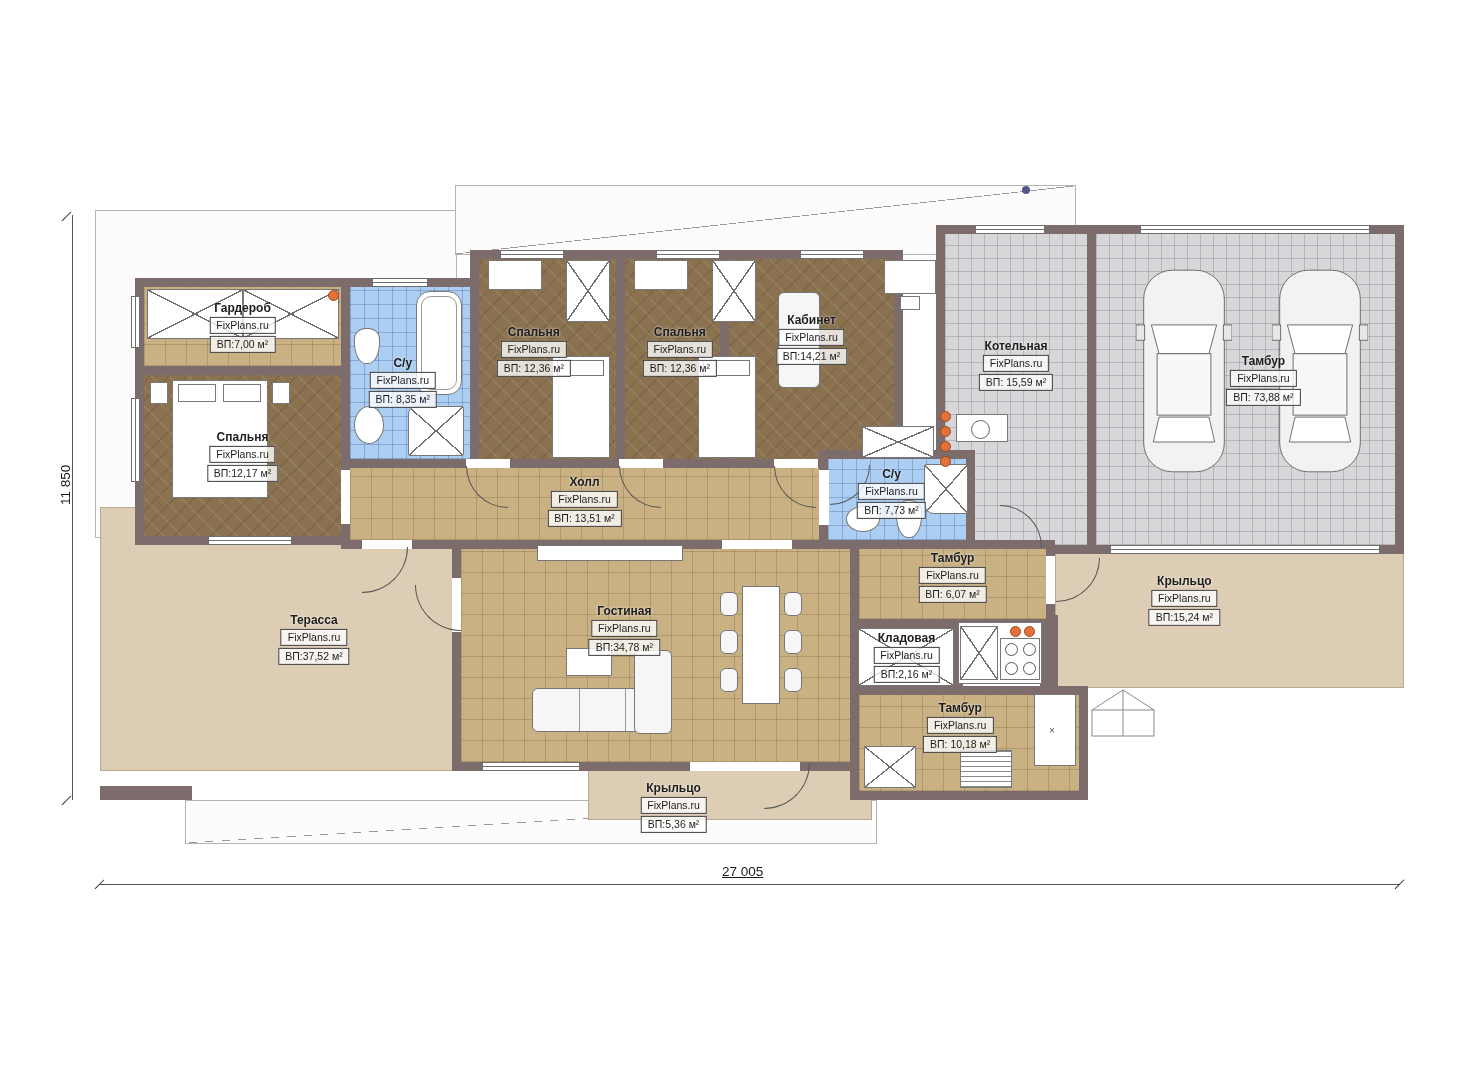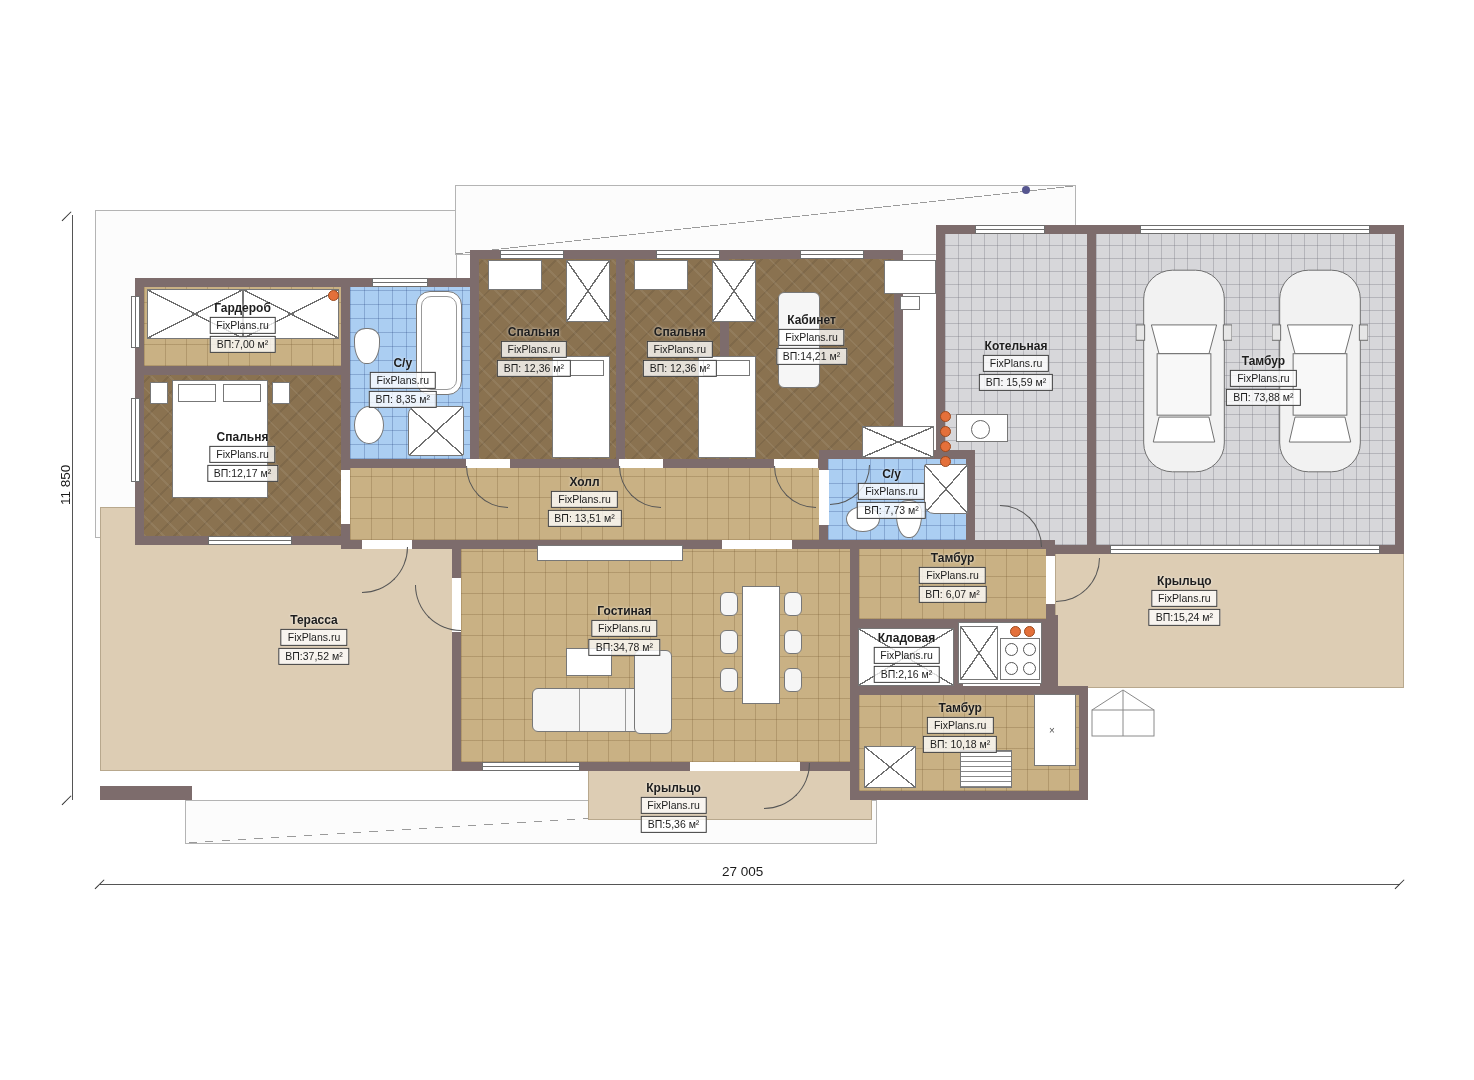--- a/index.html
+++ b/index.html
@@ -321,19 +321,19 @@
   <div class="dot" style="left:940px;top:411px;"></div>
   <div class="dot" style="left:940px;top:426px;"></div>
   <div class="dot" style="left:940px;top:441px;"></div>
   <div class="dot" style="left:940px;top:456px;"></div>
   <div class="dot" style="left:1010px;top:626px;"></div>
   <div class="dot" style="left:1024px;top:626px;"></div>
 
   <div class="dim" style="left:100px;top:884px;width:1300px;height:1.4px;"></div>
   <div class="tick" style="left:99px;top:878px;"></div>
   <div class="tick" style="left:1399px;top:878px;"></div>
-  <div class="dimlabel" style="left:722px;top:864px;">27 005</div>
+  <div class="dimlabel" style="left:722px;top:864px;text-decoration:underline;">27 005</div>
   <div class="dim" style="left:72px;top:215px;width:1.4px;height:585px;"></div>
   <div class="tick" style="left:66px;top:210px;"></div>
   <div class="tick" style="left:66px;top:794px;"></div>
   <div class="dimlabel" style="left:58px;top:505px;transform:rotate(-90deg);transform-origin:left top;">11 850</div>
 
 </div>
 
 </body></html>

